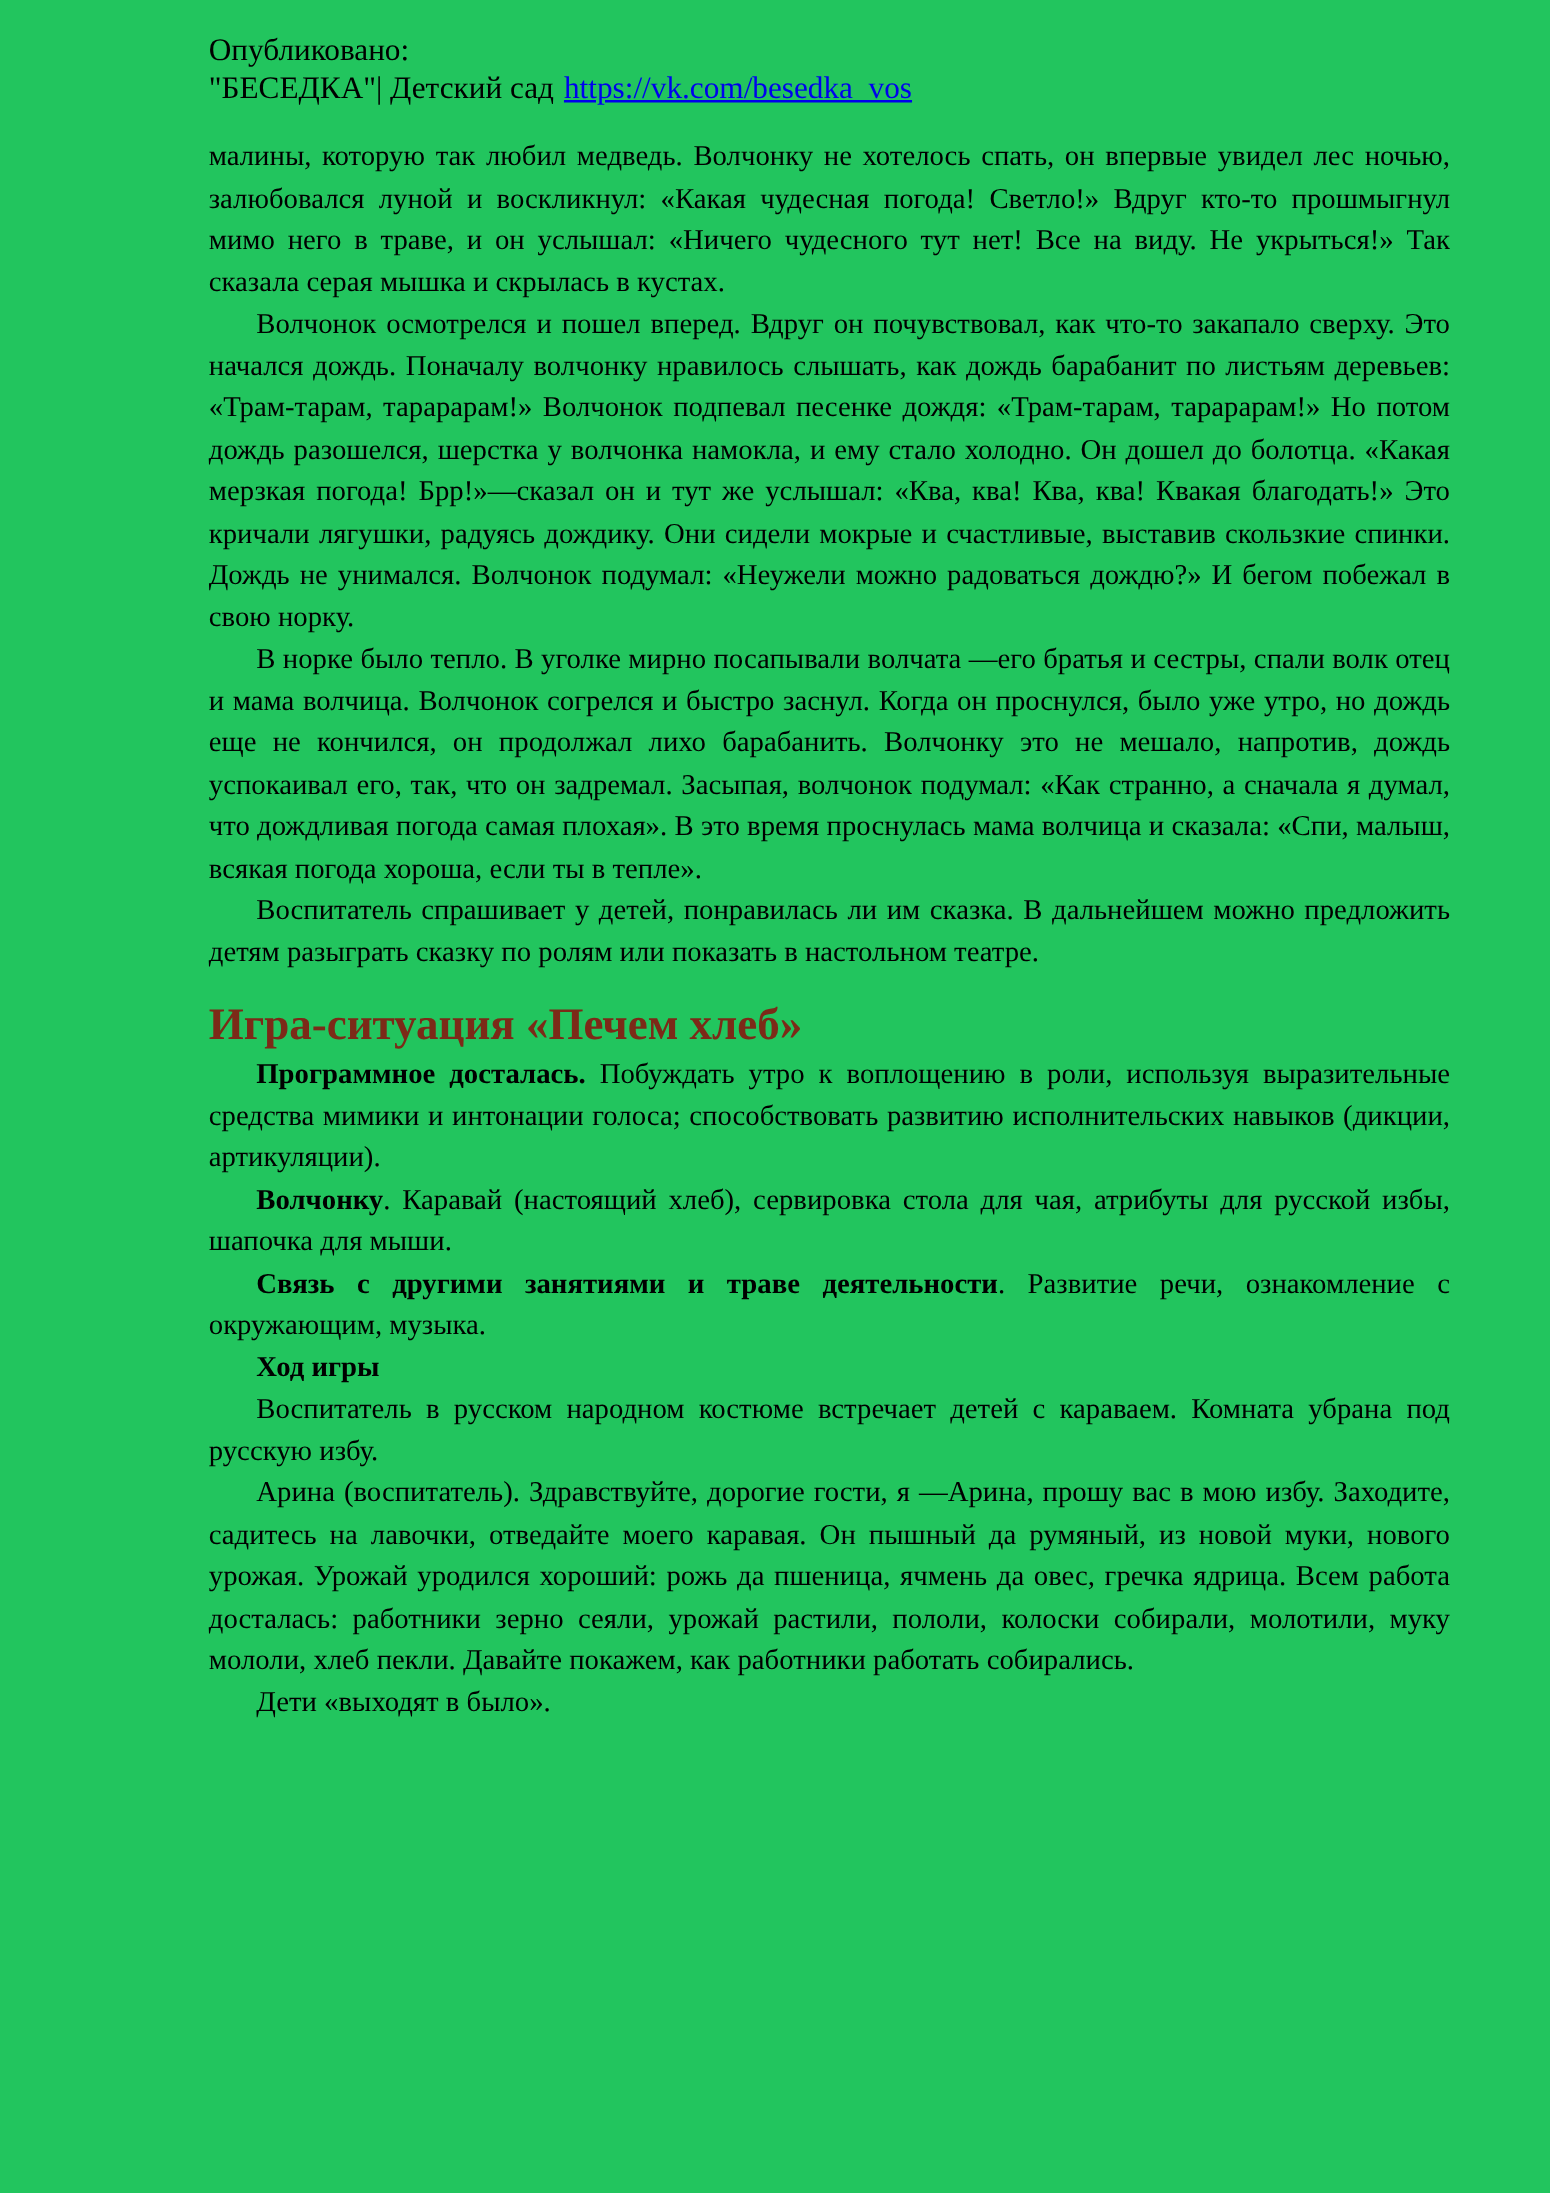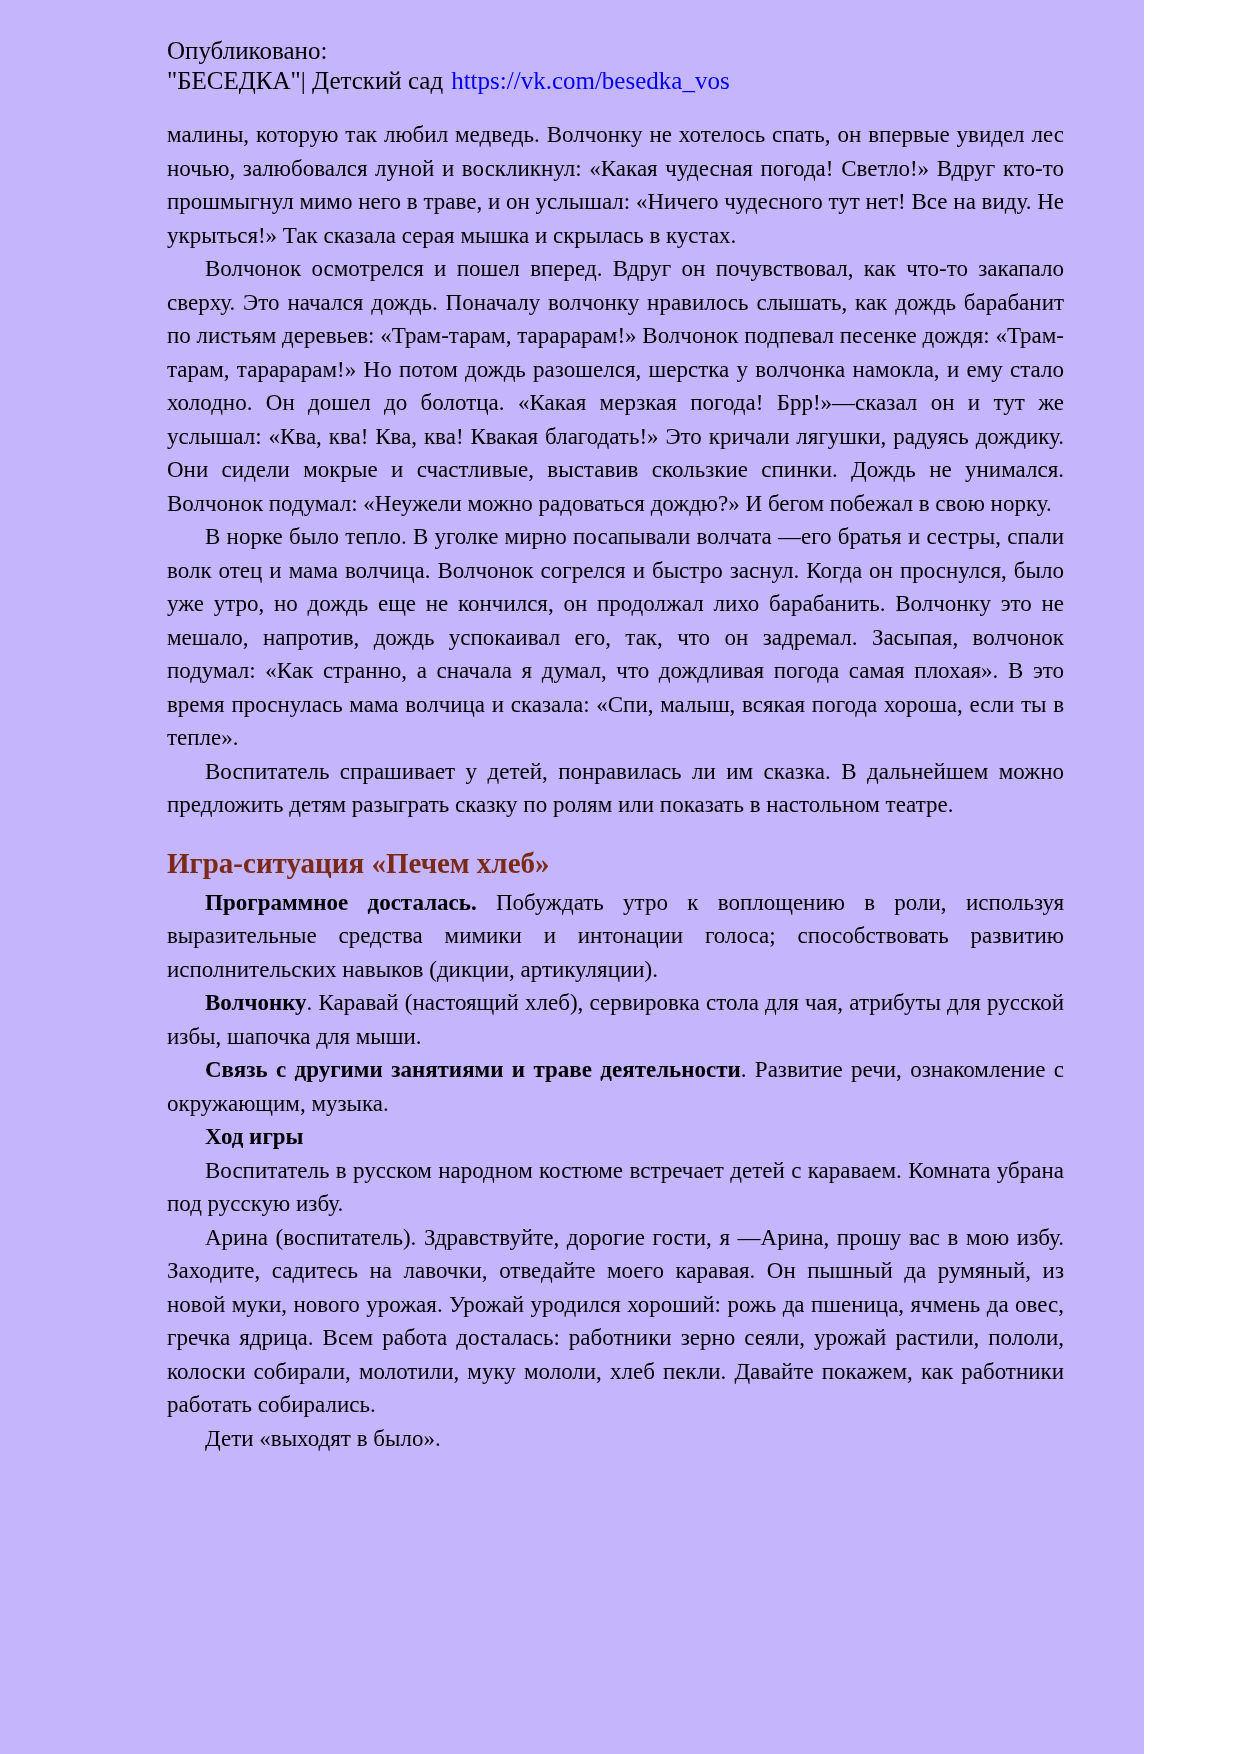--- a/index.html
+++ b/index.html
@@ -9,50 +9,51 @@
   }
   body {
     width: 1240px;
     height: 1754px;
     font-family: "Liberation Serif", serif;
     color: #000000;
     overflow: hidden;
   }
   .page {
     box-sizing: border-box;
-    width: 1144px;
+    width: 1240px;
     height: 1754px;
-    padding: 36px 80px 0 167px;
-    background: #c4b5fd;
+    padding: 26px 80px 0 167px;
+    background: #22c55e;
   }
   .doc-header {
     font-size: 25px;
     line-height: 30px;
     margin-bottom: 22px;
   }
   .vk-link {
     color: #0000EE;
+    text-decoration: underline;
     margin-left: 8px;
     cursor: pointer;
   }
   .para {
     margin: 0;
     font-size: 23px;
     line-height: 33.5px;
     text-align: justify;
     text-indent: 38px;
   }
   .no-indent {
     text-indent: 0;
   }
   .para strong {
     font-weight: bold;
   }
   .section-heading {
-    font-size: 29px;
+    font-size: 36px;
     line-height: 34px;
     font-weight: bold;
     color: #7C2A18;
     margin: 24px 0 6px 0;
     text-align: left;
   }
 </style>
 </head>
 <body>
 

